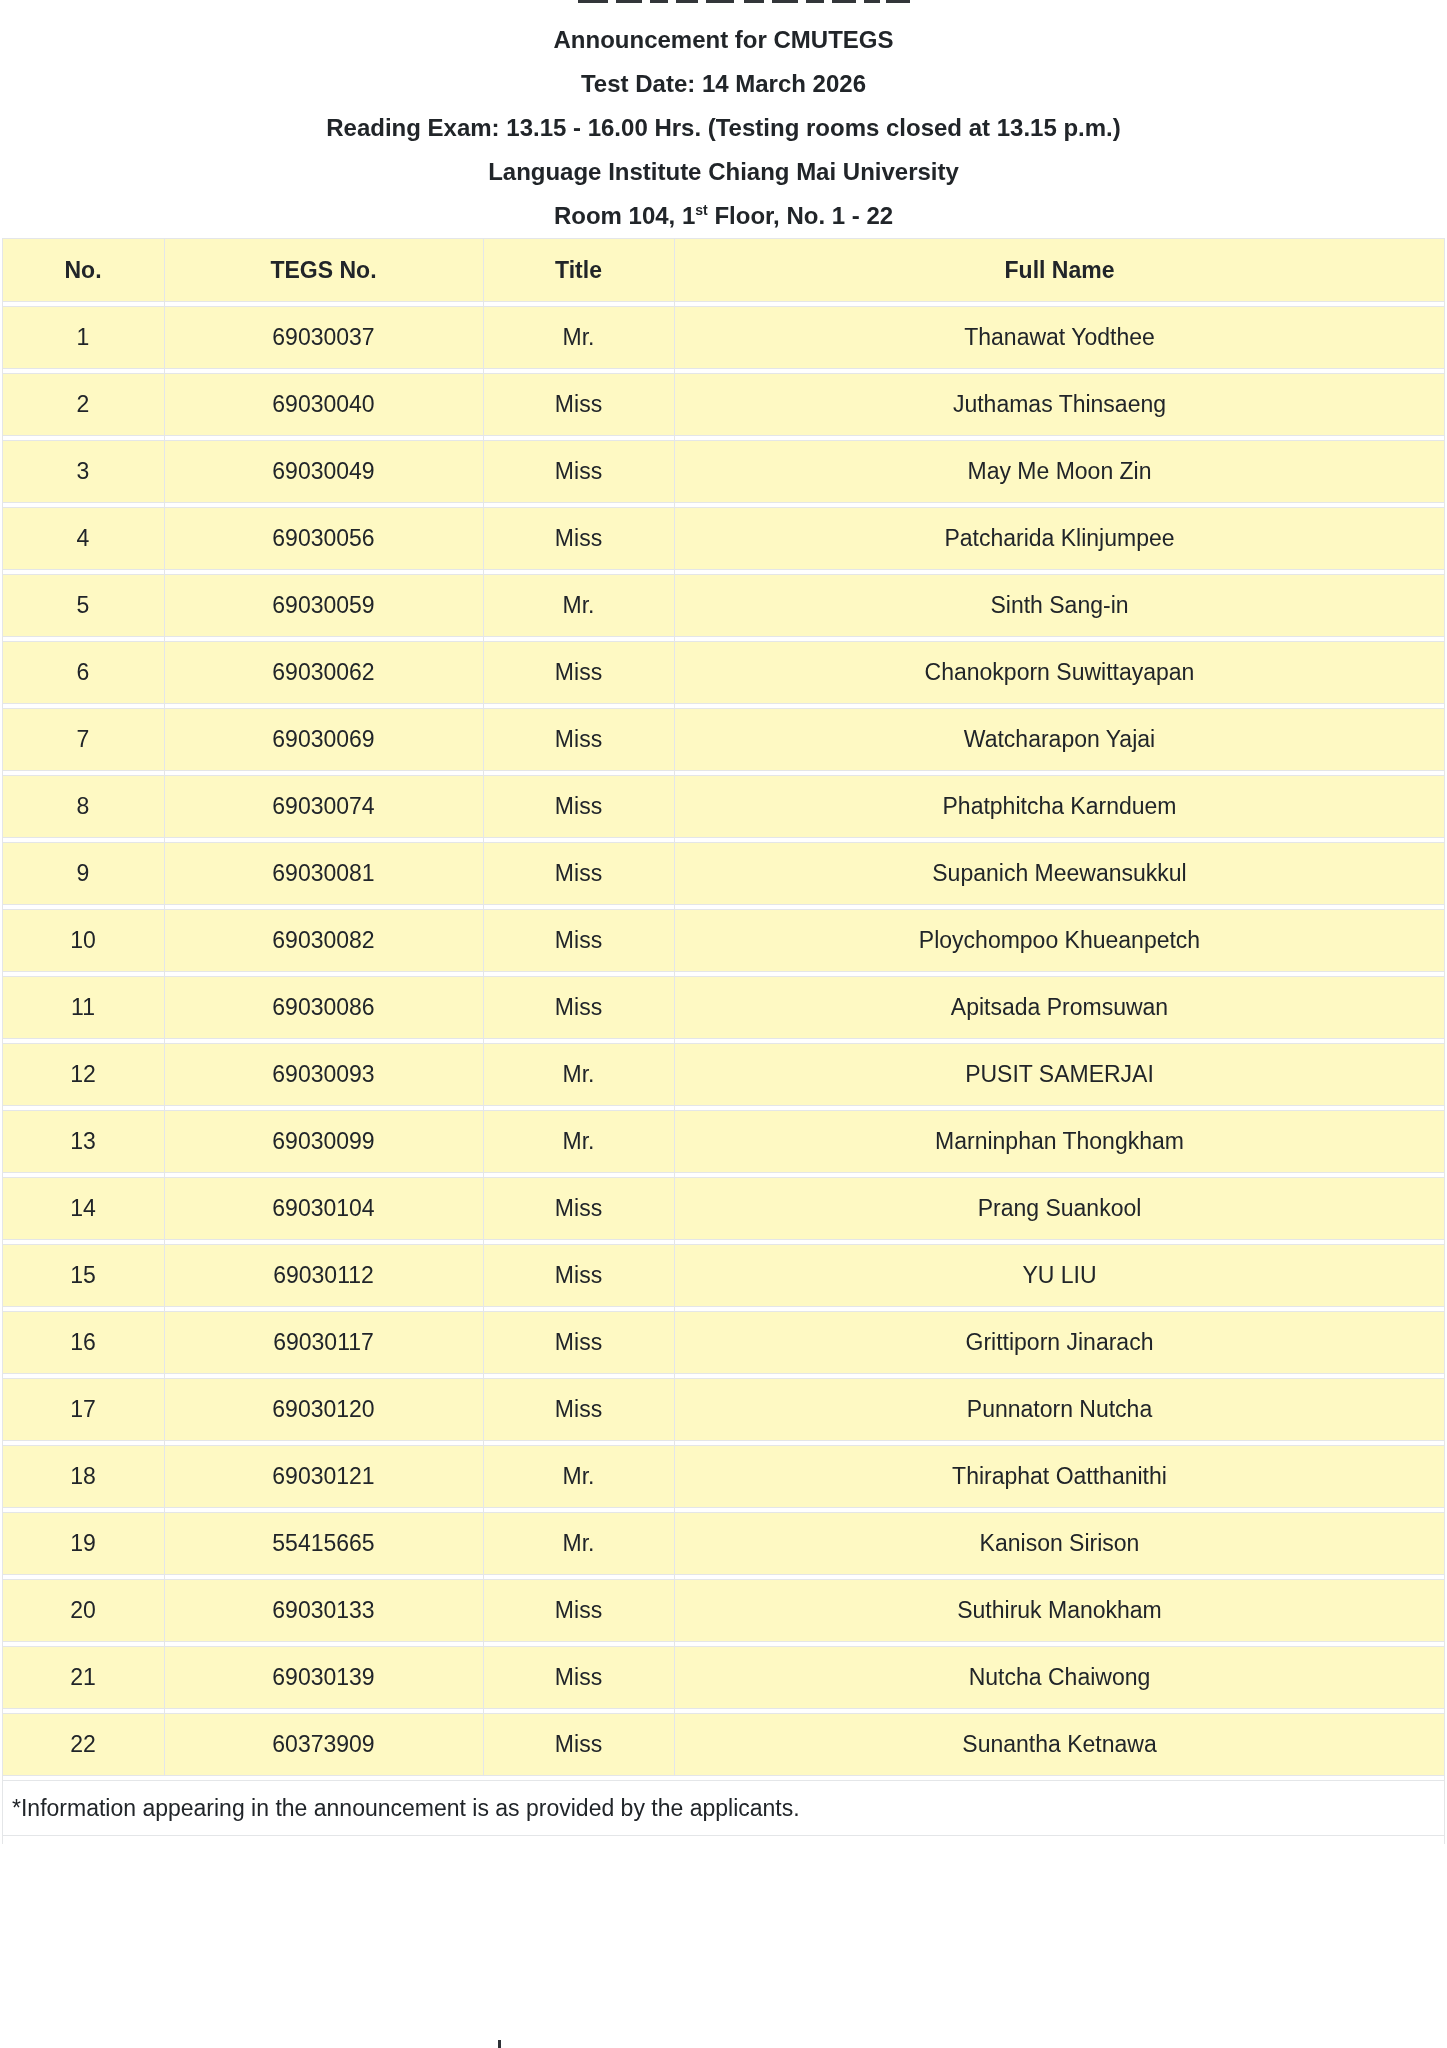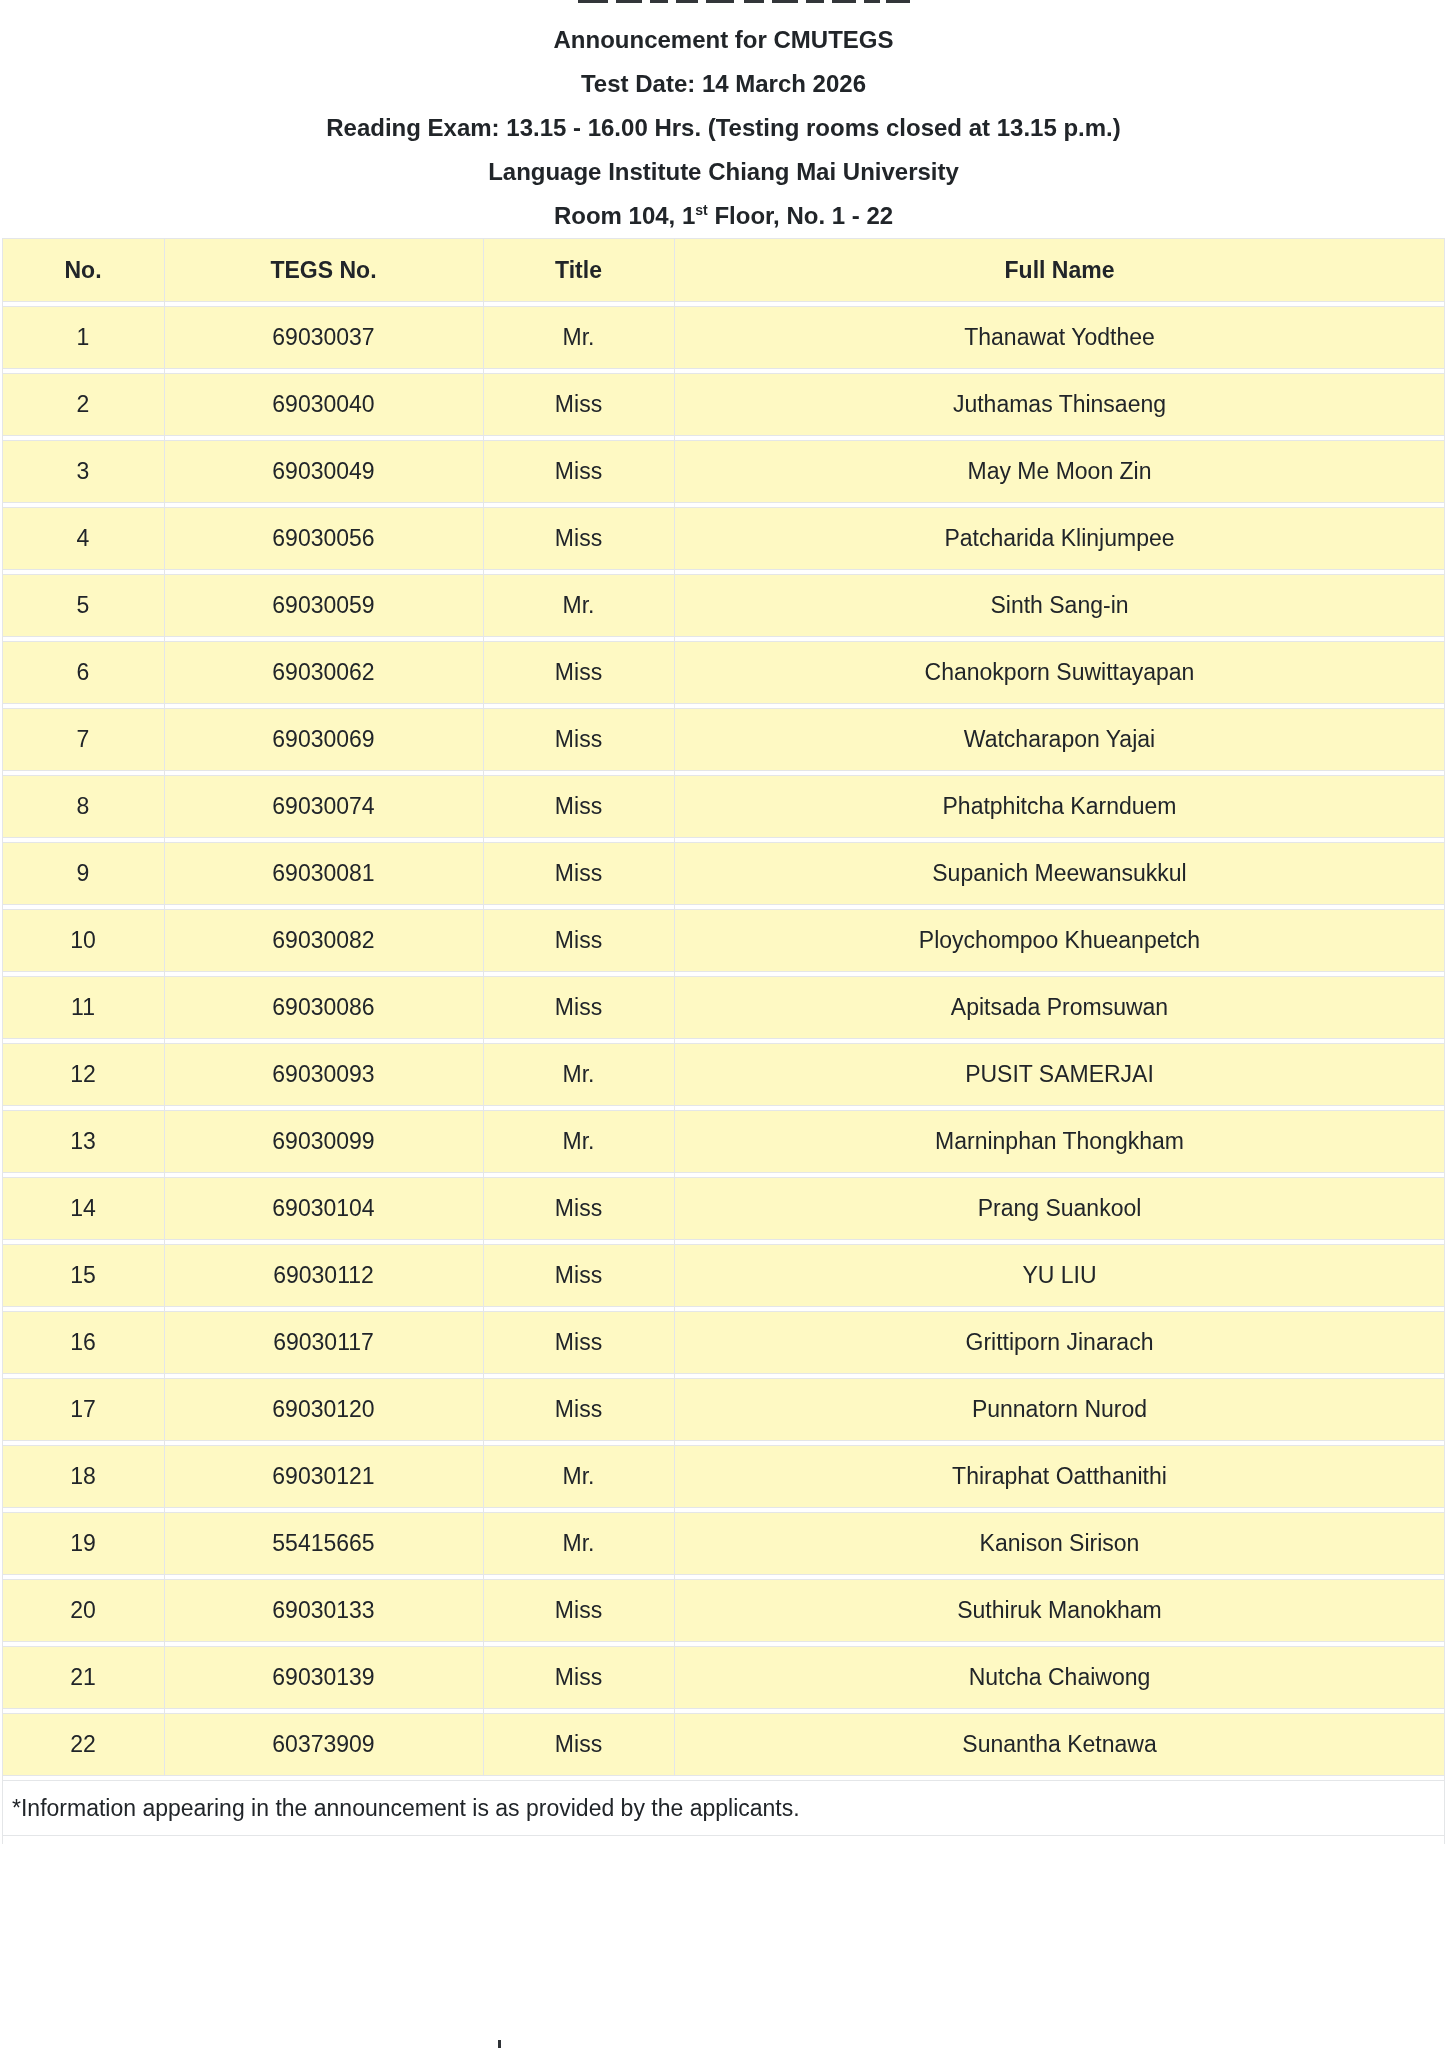--- a/index.html
+++ b/index.html
@@ -184,21 +184,21 @@
     <div class="cell c-no">16</div>
     <div class="cell c-tegs">69030117</div>
     <div class="cell c-title">Miss</div>
     <div class="cell c-name">Grittiporn Jinarach</div>
   </div>
 
   <div class="trow">
     <div class="cell c-no">17</div>
     <div class="cell c-tegs">69030120</div>
     <div class="cell c-title">Miss</div>
-    <div class="cell c-name">Punnatorn Nurod</div>
+    <div class="cell c-name">Punnatorn Nutcha</div>
   </div>
 
   <div class="trow">
     <div class="cell c-no">18</div>
     <div class="cell c-tegs">69030121</div>
     <div class="cell c-title">Mr.</div>
     <div class="cell c-name">Thiraphat Oatthanithi</div>
   </div>
 
   <div class="trow">

